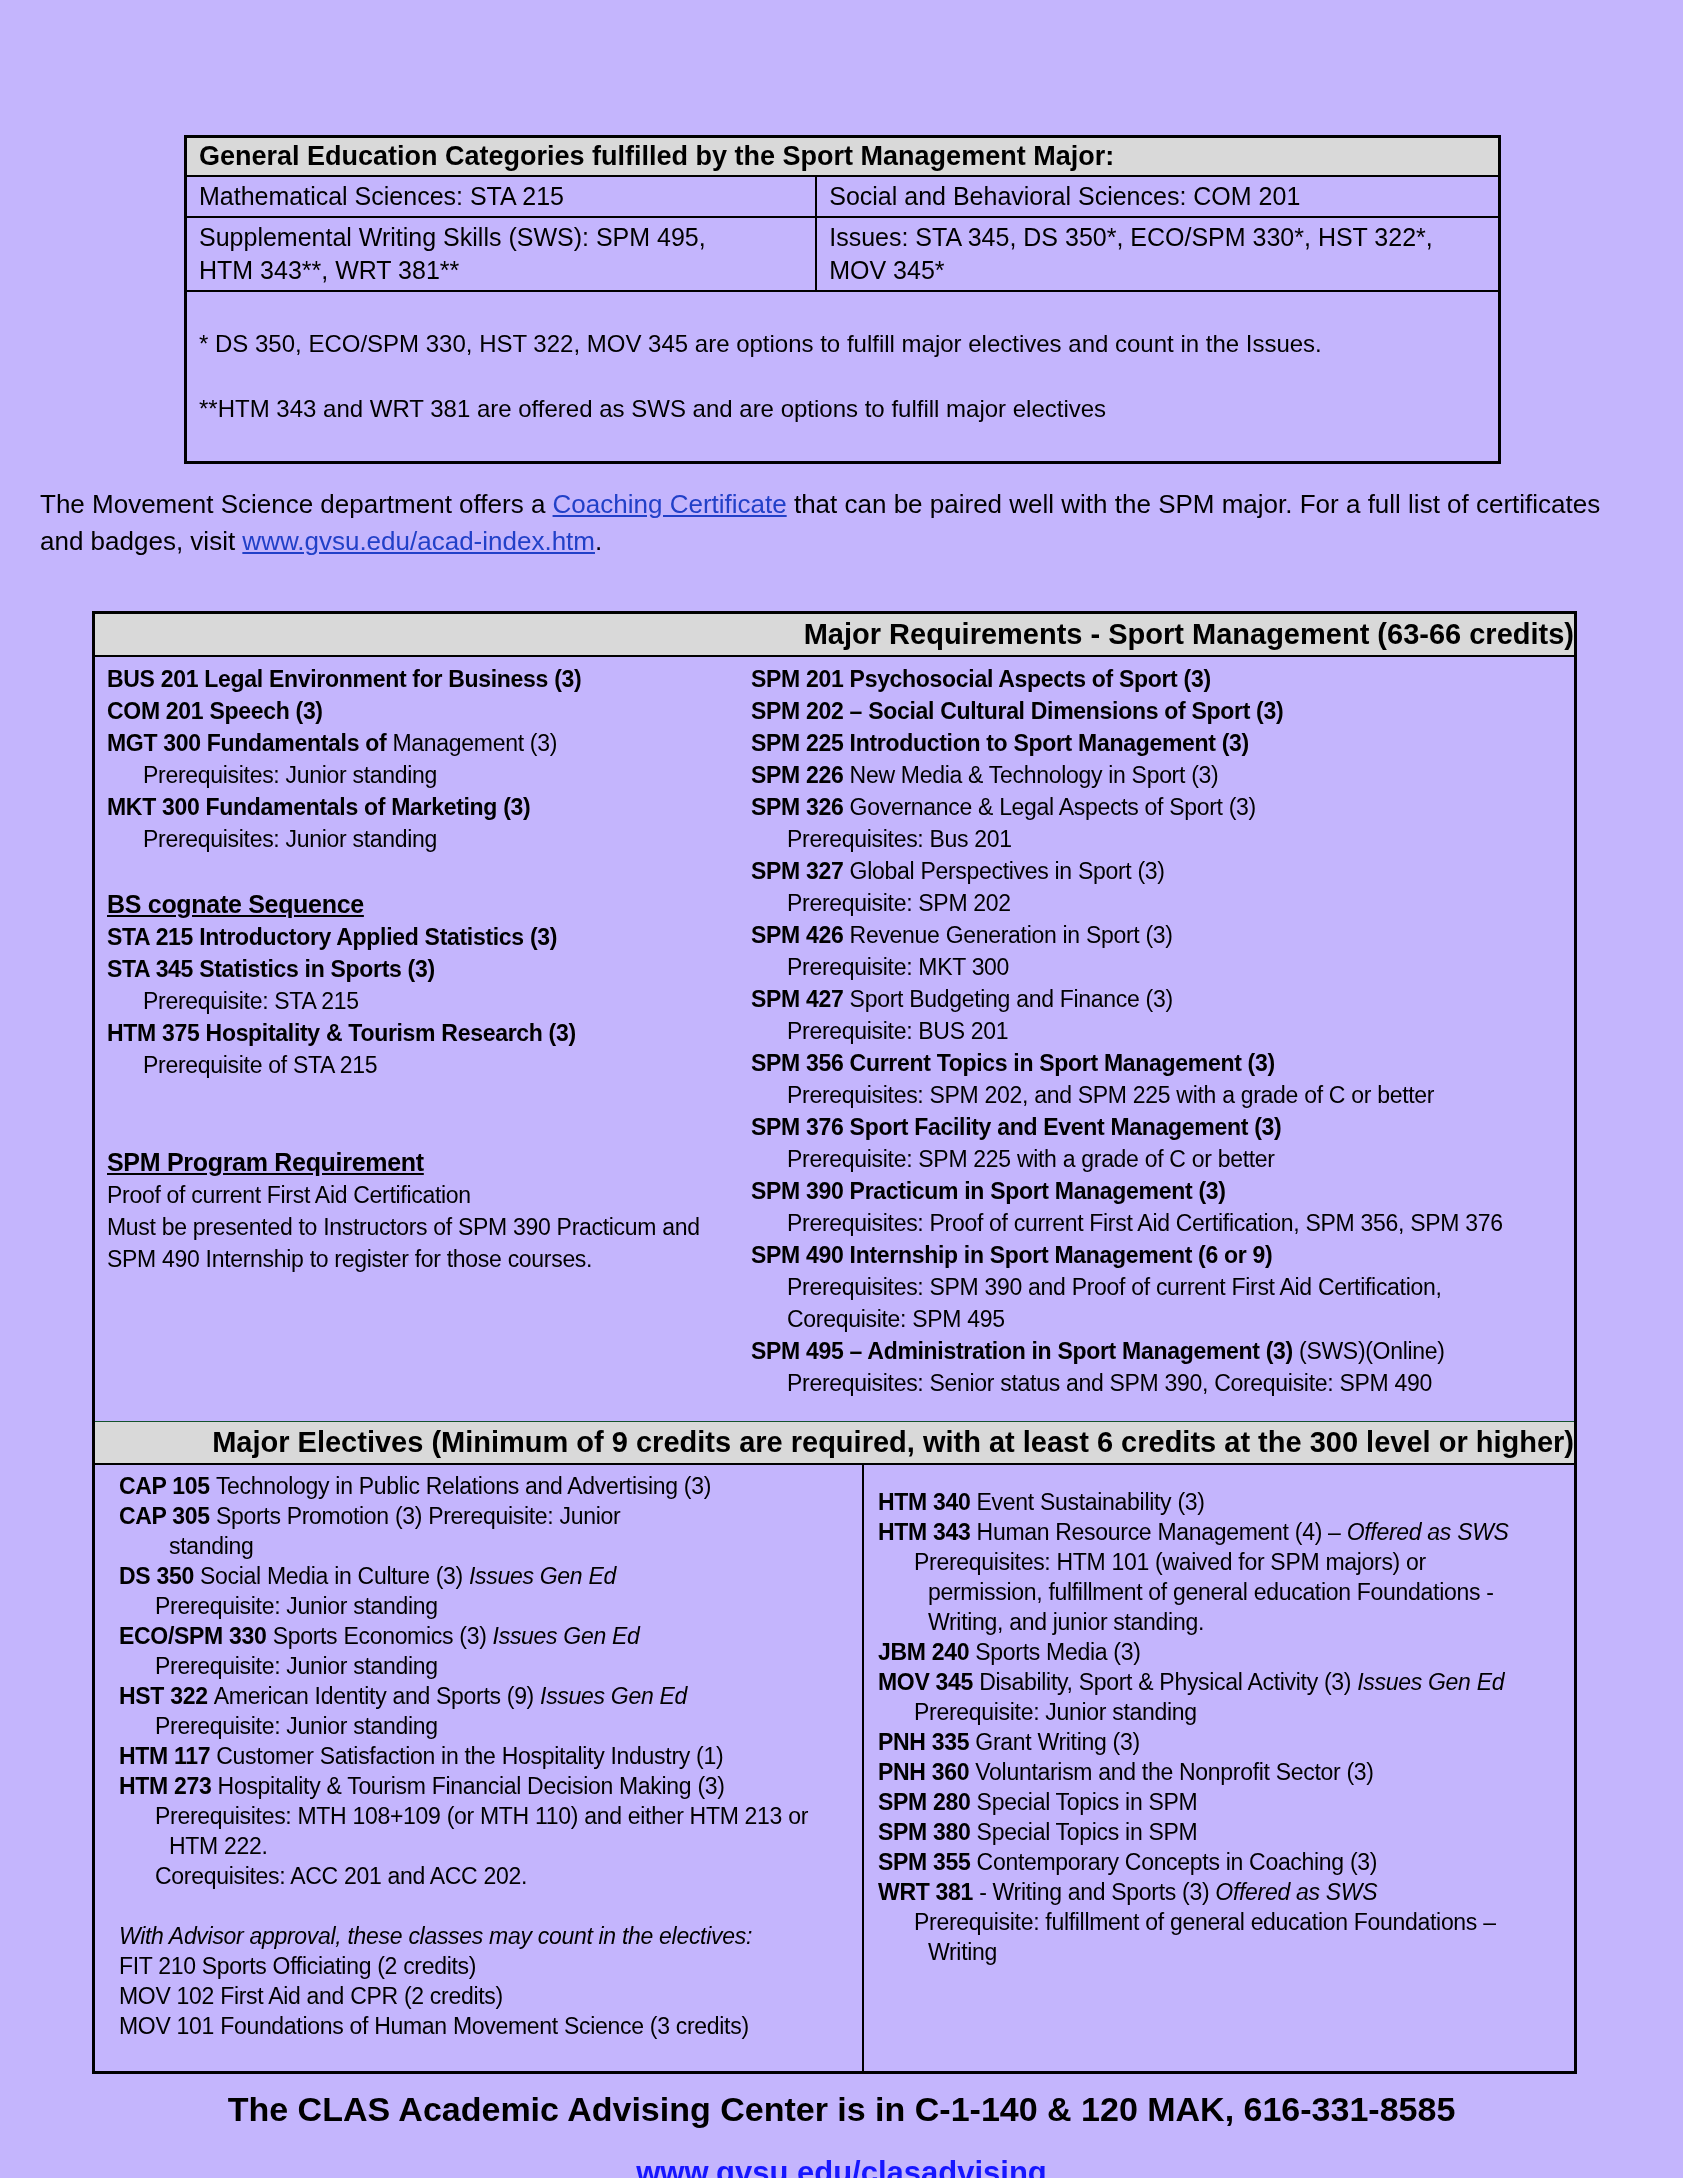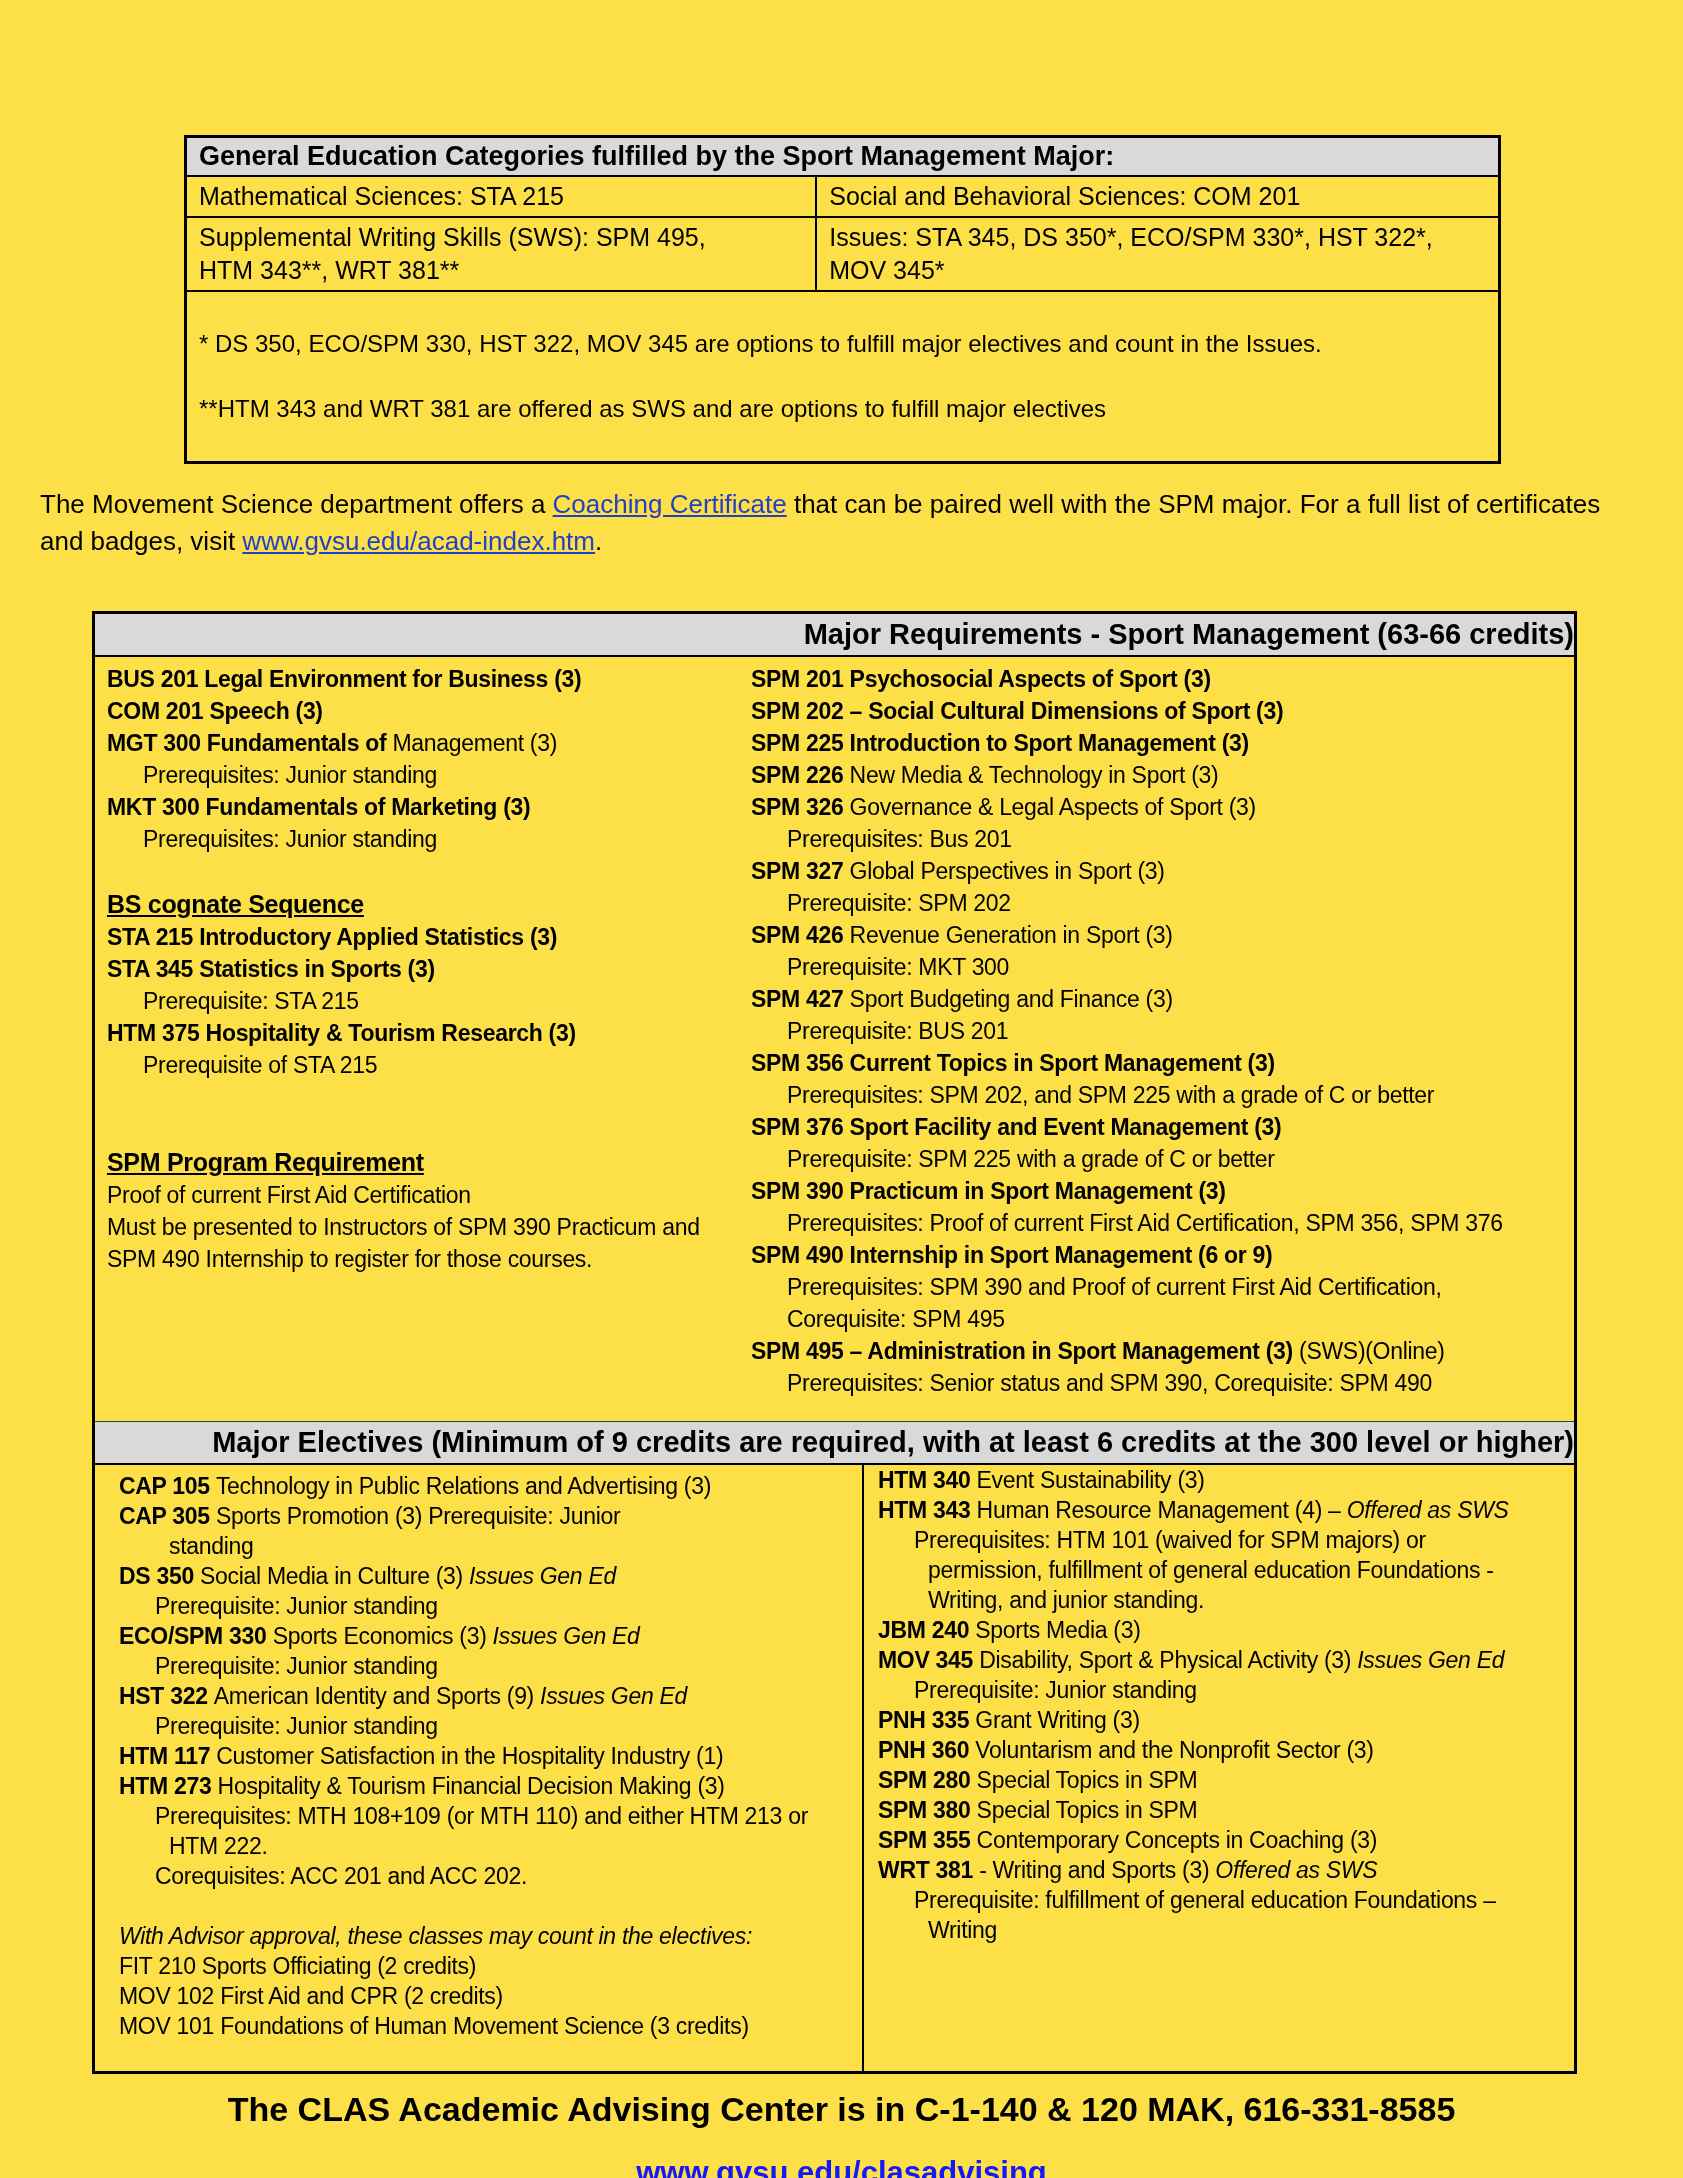--- a/index.html
+++ b/index.html
@@ -5,21 +5,21 @@
   :root{
     --gray:#d9d9d9;
     --link:#2140c8;
     --flink:#1616ff;
   }
   *{margin:0;padding:0;box-sizing:border-box;}
   html,body{background:#ffffff;}
   .page{
     position:relative;
     width:1683px;height:2178px;
-    background:#fde047;color:#000;
+    background:#c4b5fd;color:#000;
     font-family:"Liberation Sans",sans-serif;
     overflow:hidden;
   }
   
   .gened-wrap{margin:135px 0 0 184px;width:1317px;}
   table.gened{width:100%;border-collapse:collapse;border:3px solid #000;}
   table.gened th,table.gened td{border:2px solid #000;padding:3px 12px;text-align:left;vertical-align:top;}
   table.gened th{background:var(--gray);font-size:27px;font-weight:bold;}
   table.gened td{font-size:25px;white-space:pre-line;line-height:33px;}
   td.cell-l{width:48%;}
@@ -30,21 +30,21 @@
   
   .major-box{margin:51px 0 0 92px;width:1485px;border:3px solid #000;}
   .bar{background:var(--gray);border-bottom:2px solid #000;text-align:right;
        font-weight:bold;font-size:29px;padding:4px 0;}
   .bar.elect-bar{border-top:1px solid #14532d;}
   .req-body{display:flex;height:764px;padding:6px 0 0 12px;}
   .col-left{width:644px;flex:none;}
   .col-right{flex:1;}
   .elect-body{display:flex;height:606px;}
   .e-left{width:769px;flex:none;border-right:2px solid #000;padding:6px 0 0 24px;}
-  .e-right{flex:1;padding:0 0 0 14px;}
+  .e-right{flex:1;padding:22px 0 0 14px;}
   
   .ln{font-size:23px;line-height:32px;letter-spacing:-0.3px;white-space:nowrap;}
   .elect-body .ln{line-height:30px;}
   .ln.prereq{padding-left:36px;}
   .ln.prereq2{padding-left:50px;}
   .ln.heading{font-size:25px;font-weight:bold;text-decoration:underline;line-height:34px;}
   .ln.note{font-style:italic;}
   .seg-b{font-weight:bold;}
   .seg-i{font-style:italic;}
   

